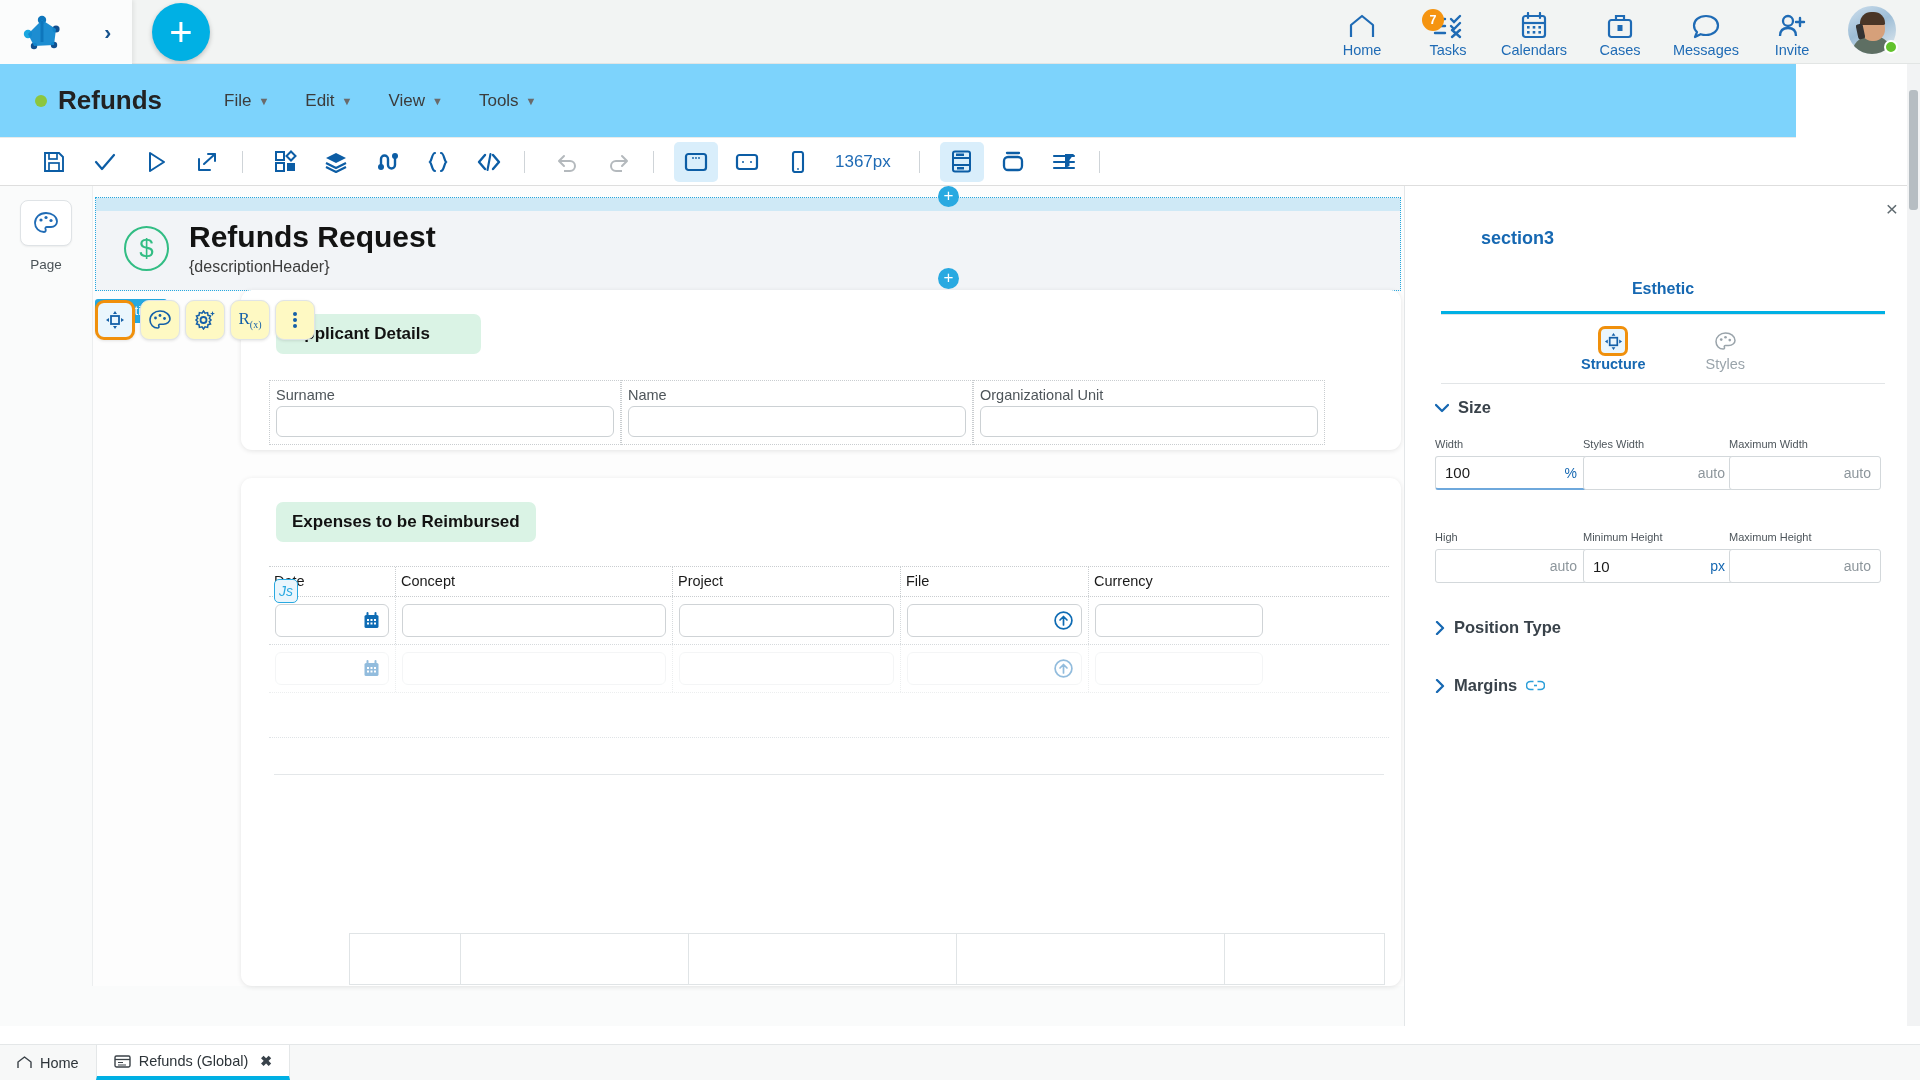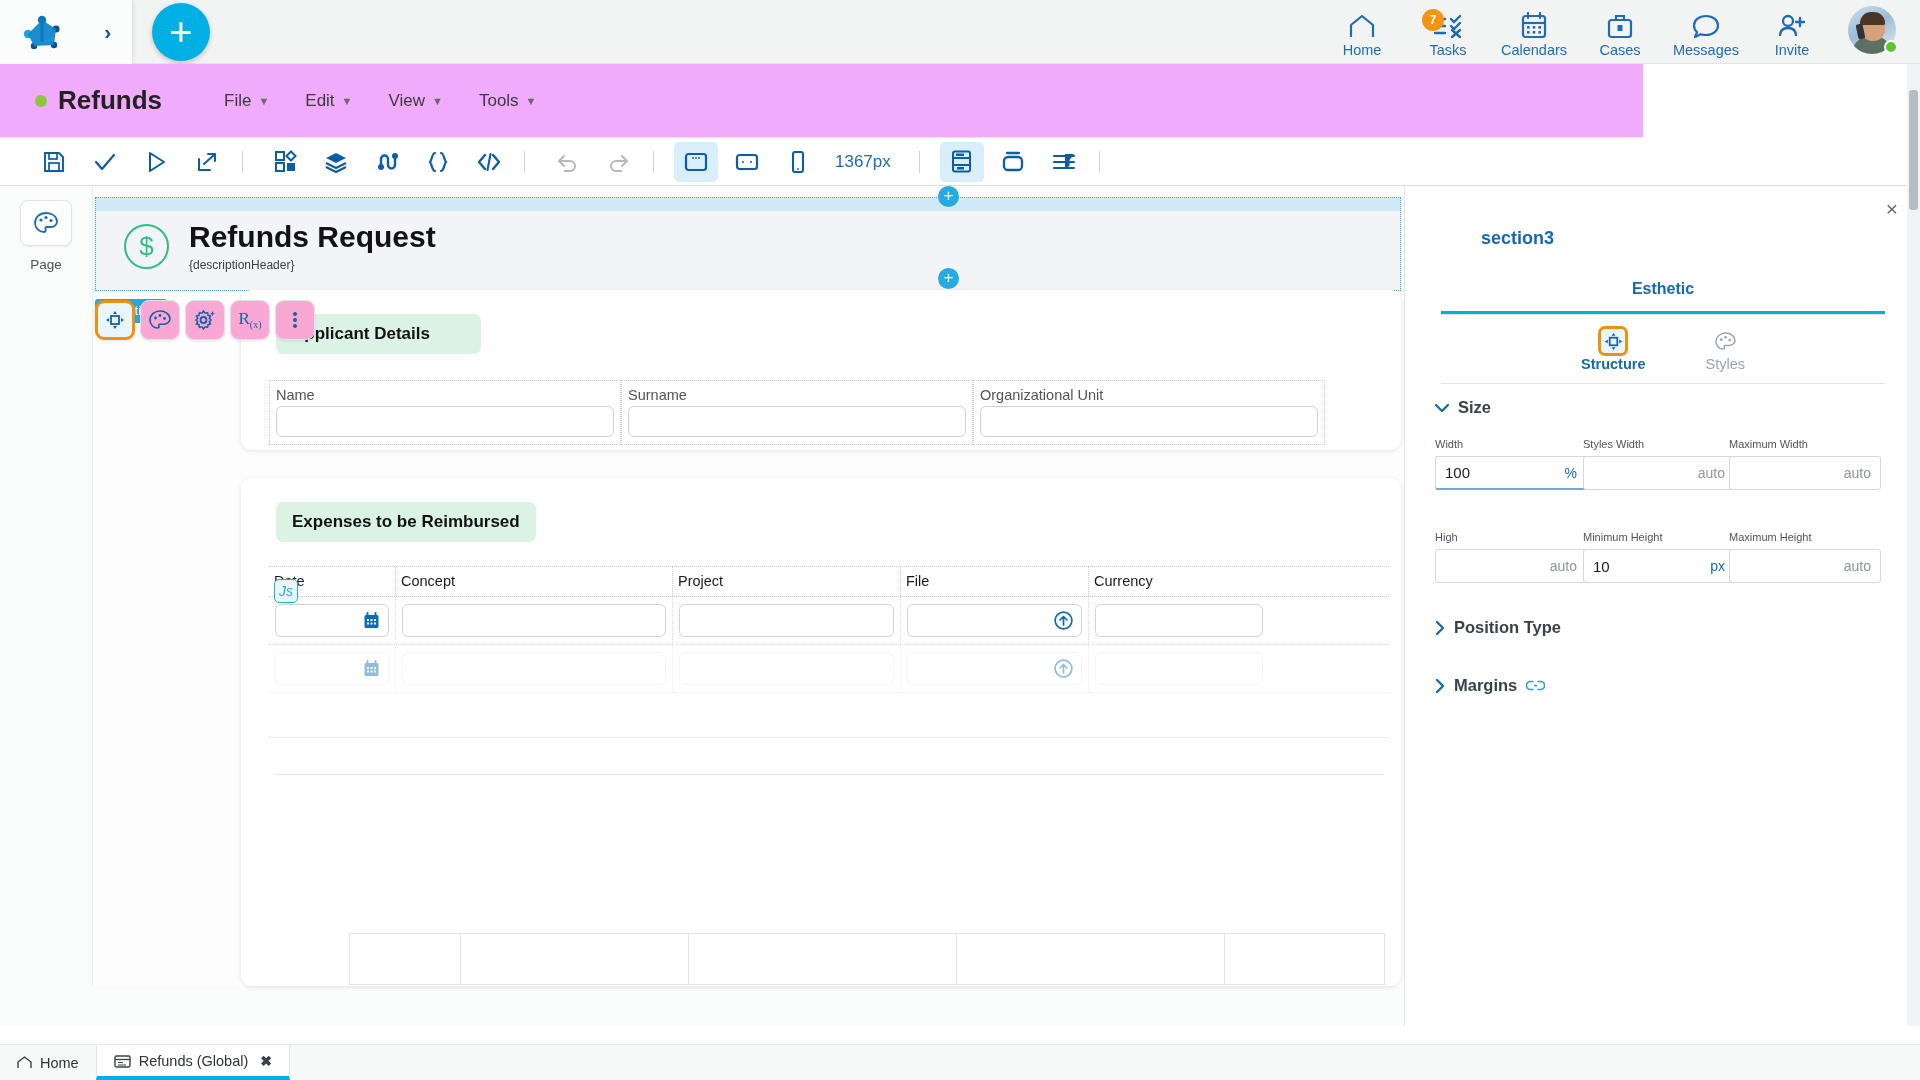--- a/index.html
+++ b/index.html
@@ -70,22 +70,22 @@
     position: absolute; width: 7px; height: 15px; border-radius: 2px;
     background: #333; left: 9px; top: 18px; transform: rotate(-12deg);
   }
   .status-dot {
     position: absolute; right: 0; bottom: 2px; width: 14px; height: 14px;
     border-radius: 50%; background: #62c22c; border: 2px solid #fff;
   }
 
   
   .apphead {
-    position: absolute; top: 64px; left: 0; width: 1643px; height: 74px;
-    background: #f0abfc; display: flex; align-items: center;
+    position: absolute; top: 64px; left: 0; width: 1796px; height: 74px;
+    background: #7dd3fc; display: flex; align-items: center;
     border-bottom: 1px solid #e9ebea;
   }
   .app-title {
     display: flex; align-items: center; gap: 11px;
     margin-left: 35px; font-size: 26px; color: #222; font-weight: 600;
   }
   .green-dot { width: 12px; height: 12px; border-radius: 50%; background: #8cc63f; }
   .menus { display: flex; gap: 36px; margin-left: 62px; }
   .menu-item {
     display: flex; align-items: center; gap: 7px;
@@ -152,42 +152,42 @@
     position: absolute; left: 28px; top: 22px;
     display: flex; align-items: center; gap: 20px;
   }
   .dollar-circle {
     width: 45px; height: 45px; border-radius: 50%;
     border: 2.5px solid #32bd84; color: #32bd84;
     display: flex; align-items: center; justify-content: center;
     font-size: 26px; font-weight: 500;
   }
   .doc-title { font-size: 30px; color: #131313; font-weight: 600; line-height: 1.1; }
-  .doc-sub { font-size: 12px; color: #3c3c3c; margin-top: 5px; }
+  .doc-sub { font-size: 16px; color: #3c3c3c; margin-top: 5px; }
 
   .plus-handle {
     position: absolute; width: 21px; height: 21px; border-radius: 50%;
     background: #29a9e1; color: #fff; font-size: 17px; line-height: 19px;
     text-align: center; cursor: pointer; z-index: 14;
   }
 
   .section-tag {
     position: absolute; left: 2px; top: 113px;
     background: #26a9e0; color: #fff; font-size: 13.5px;
     padding: 4px 11px 5px 8px; border-radius: 3px 3px 0 0;
     z-index: 16; cursor: pointer;
   }
 
   .float-tb {
     position: absolute; left: 2px; top: 360px;
     display: flex; gap: 5px; z-index: 18;
   }
   .ft-btn {
     width: 40px; height: 40px; border-radius: 9px;
-    background: #f9a8d4; border: 1px solid #e0e4e7;
+    background: #fef9c3; border: 1px solid #e0e4e7;
     display: flex; align-items: center; justify-content: center;
     color: #1560a8; cursor: pointer; box-shadow: 0 1px 3px rgba(0,0,0,0.1);
   }
   .ft-btn.sel { border: 3px solid #f0900c; background: #eaf6fd; }
 
   .card {
     position: absolute; background: #fff; border-radius: 11px;
     box-shadow: 0 1px 5px rgba(0,0,0,0.1);
   }
   .green-chip {
@@ -623,25 +623,25 @@
           </svg>
       </div>
     </div>
 
     <div class="card" style="left:148px; top:104px; width:1160px; height:160px;">
       <div style="position:absolute;left:35px;top:24px;">
         <span class="green-chip">Applicant Details</span>
       </div>
       <div style="position:absolute;left:28px;top:90px;display:flex;width:1090px;">
         <div class="f-cell" style="width:352px;">
-          <div class="f-label">Name</div>
+          <div class="f-label">Surname</div>
           <div class="f-input"></div>
         </div>
         <div class="f-cell" style="width:352px;">
-          <div class="f-label">Surname</div>
+          <div class="f-label">Name</div>
           <div class="f-input"></div>
         </div>
         <div class="f-cell" style="width:352px;">
           <div class="f-label">Organizational Unit</div>
           <div class="f-input"></div>
         </div>
       </div>
     </div>
 
     <div class="card" style="left:148px; top:292px; width:1160px; height:508px;">

